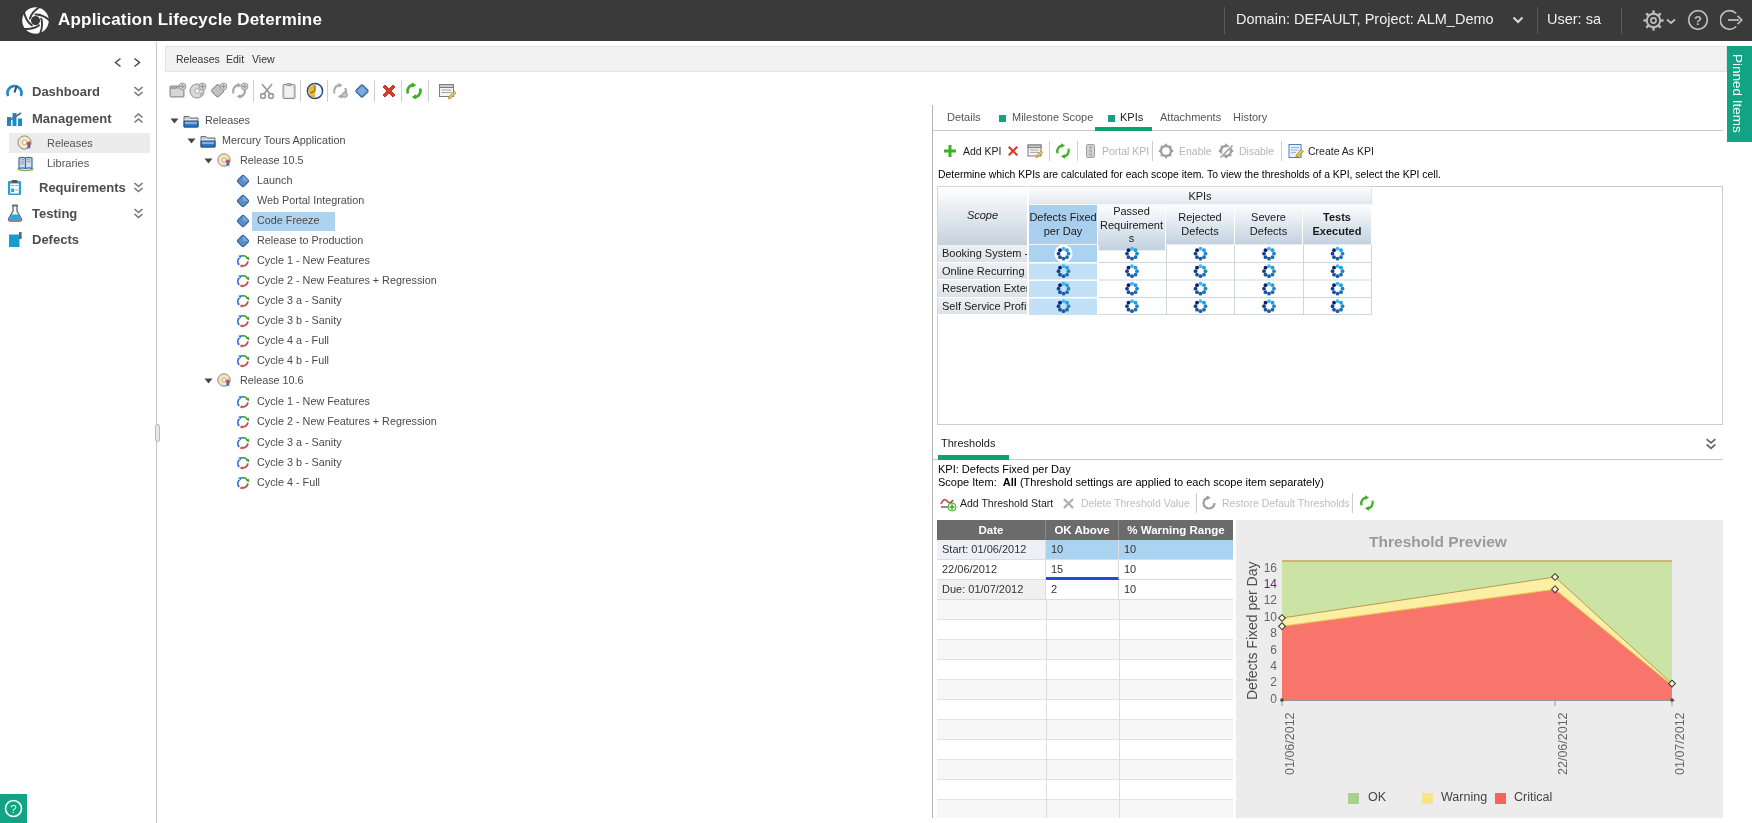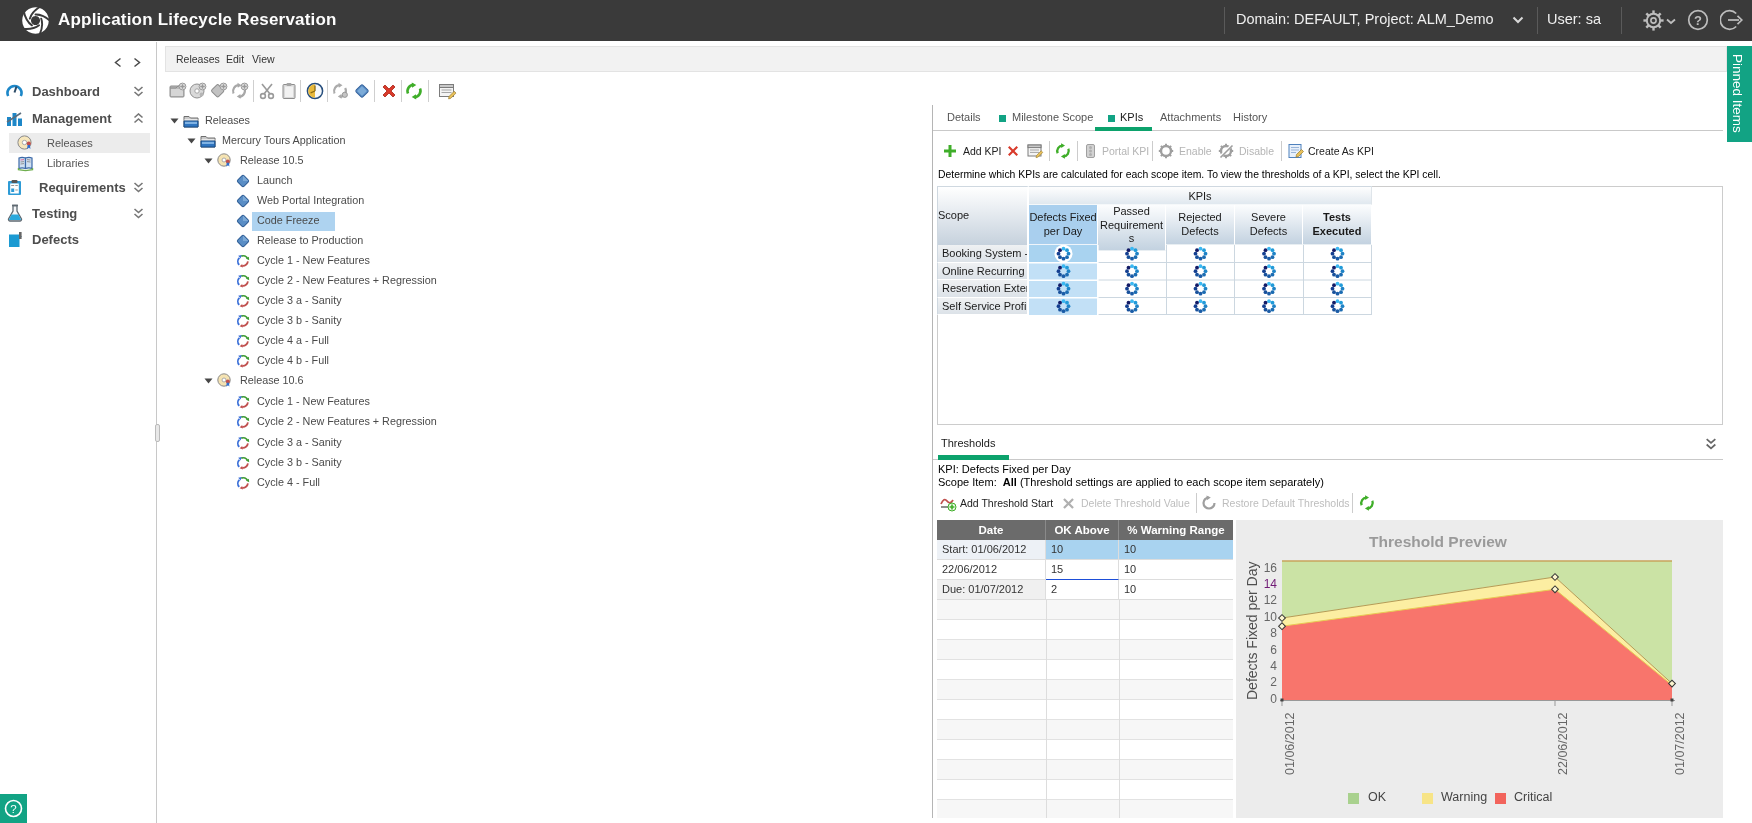--- a/index.html
+++ b/index.html
@@ -13,21 +13,21 @@
   <svg class="abs" style="left:21px;top:6px;" width="29" height="29" viewBox="0 0 29 29">
     <path d="M14.5,1.2 A13.3,13.3 0 1 1 14.49,1.2 Z M14.5,10 A4.5,4.5 0 1 0 14.51,10 Z" fill="#fff" fill-rule="evenodd"></path>
     <g stroke="#3a3a3a" stroke-width="1.9" fill="none" stroke-linecap="round">
       <path d="M14.50,8.50 Q22.01,8.20 30.06,15.59"></path>
       <path d="M20.21,12.65 Q22.81,19.69 18.27,29.64"></path>
       <path d="M18.03,19.35 Q12.13,24.01 1.27,22.77"></path>
       <path d="M10.97,19.35 Q4.72,15.18 2.55,4.47"></path>
       <path d="M8.79,12.65 Q10.83,5.41 20.34,0.04"></path>
     </g>
   </svg>
-  <div class="abs" style="left:58px;top:10px;font-size:17px;font-weight:bold;color:#fdfdfd;letter-spacing:0.2px;">Application Lifecycle Reservation</div>
+  <div class="abs" style="left:58px;top:10px;font-size:17px;font-weight:bold;color:#fdfdfd;letter-spacing:0.2px;">Application Lifecycle Determine</div>
   <div class="abs" style="left:1224px;top:7px;width:1px;height:27px;background:#5a5a5a;"></div>
   <div class="abs" style="left:1236px;top:11px;font-size:14.5px;color:#efefef;">Domain: DEFAULT, Project: ALM_Demo</div>
   <svg class="abs" style="left:1512px;top:16px;" width="12" height="8" viewBox="0 0 12 8">
       <path d="M1.5,1.5 L6,6 L10.5,1.5" fill="none" stroke="#d8d8d8" stroke-width="2"></path>
     </svg>
   <div class="abs" style="left:1537px;top:7px;width:1px;height:27px;background:#5a5a5a;"></div>
   <div class="abs" style="left:1547px;top:11px;font-size:14.5px;color:#efefef;">User: sa</div>
   <div class="abs" style="left:1621px;top:7px;width:1px;height:27px;background:#5a5a5a;"></div>
 
   <svg class="abs" style="left:1642px;top:9px;" width="23" height="23" viewBox="0 0 23 23">
@@ -513,21 +513,21 @@
   <div class="abs" style="left:375px;top:73px;font-size:10.5px;color:#222;">Create As KPI</div>
 
   <div class="abs" style="left:5px;top:97px;font-size:10.4px;color:#000;">Determine which KPIs are calculated for each scope item. To view the thresholds of a KPI, select the KPI cell.</div>
 
   <div class="abs" style="left:4px;top:114px;width:786px;height:239px;border:1px solid #ccc;background:#fff;"></div>
 
   <div class="abs" id="kpigrid" style="left:4px;top:114px;width:438px;height:201px;font-size:11px;color:#1a1a1a;">
 
     <div class="abs" style="left:92px;top:0;width:343px;height:19px;background:linear-gradient(#fefefe,#e0e8ef);border-bottom:1px solid #f5f8fa;border-top:1px solid #cfd8e0;border-right:1px solid #dfe5ea;text-align:center;line-height:19px;">KPIs</div>
 
-    <div class="abs" style="left:0;top:0;width:92px;height:62px;background:linear-gradient(#ffffff,#c3cfdb);border-top:1px solid #cfd8e0;border-left:1px solid #cfd8e0;border-right:2px solid #fff;line-height:56px;">Scope</div>
+    <div class="abs" style="left:0;top:0;width:92px;height:62px;background:linear-gradient(#ffffff,#c3cfdb);border-top:1px solid #cfd8e0;border-left:1px solid #cfd8e0;border-right:2px solid #fff;line-height:56px;text-align:center;font-style:italic;">Scope</div>
 
     <div class="abs" style="left:92px;top:19px;width:69px;height:40px;background:#a9cfee;border-right:1px solid #fff;border-bottom:1px solid #eef4fa;text-align:center;">
         <div style="margin-top:5px;line-height:14px;">Defects Fixed<br>per Day</div>
       </div>
     <div class="abs" style="left:161px;top:19px;width:68px;height:46px;background:linear-gradient(#fcfdfe,#c3d2e0);border-right:1px solid #fff;border-bottom:1px solid #e8eef2;text-align:center;overflow:hidden;">
         <div style="margin-top:0px;line-height:13.5px;">Passed<br>Requirement<br>s</div>
       </div>
     <div class="abs" style="left:229px;top:19px;width:69px;height:40px;background:linear-gradient(#fcfdfe,#c3d2e0);border-right:1px solid #fff;border-bottom:1px solid #e8eef2;text-align:center;">
         <div style="margin-top:5px;line-height:14px;">Rejected<br>Defects</div>
       </div>
@@ -637,21 +637,21 @@
 
   <div class="abs" id="ttable" style="left:4px;top:448px;width:296px;height:298px;overflow:hidden;font-size:11px;color:#333;">
     <div class="abs" style="left:0;top:0;width:109px;height:20px;background:#6b6b6b;color:#fff;font-weight:bold;font-size:11.5px;text-align:center;line-height:20px;border-right:1px solid #8a8a8a;">Date</div>
     <div class="abs" style="left:109px;top:0;width:73px;height:20px;background:#6b6b6b;color:#fff;font-weight:bold;font-size:11.5px;text-align:center;line-height:20px;border-right:1px solid #8a8a8a;">OK Above</div>
     <div class="abs" style="left:182px;top:0;width:114px;height:20px;background:#6b6b6b;color:#fff;font-weight:bold;font-size:11.5px;text-align:center;line-height:20px;">% Warning Range</div>
 
     <div class="abs" style="left:0;top:20px;width:109px;height:20px;background:#edf1f6;border-right:1px solid #ddd;border-bottom:1px solid #ddd;line-height:19px;padding-left:5px;">Start: 01/06/2012</div>
     <div class="abs" style="left:109px;top:20px;width:73px;height:20px;background:#a9d3f0;border-right:1px solid #ddd;border-bottom:1px solid #ddd;line-height:19px;padding-left:5px;">10</div>
     <div class="abs" style="left:182px;top:20px;width:114px;height:20px;background:#a9d3f0;border-bottom:1px solid #ddd;line-height:19px;padding-left:5px;">10</div>
     <div class="abs" style="left:0;top:40px;width:109px;height:20px;background:#fff;border-right:1px solid #ddd;border-bottom:1px solid #ddd;line-height:19px;padding-left:5px;">22/06/2012</div>
-    <div class="abs" style="left:109px;top:40px;width:73px;height:20px;background:#fff;border-right:1px solid #ddd;border-bottom:1px solid #1d4ed8;line-height:19px;padding-left:5px;">15</div>
+    <div class="abs" style="left:109px;top:40px;width:73px;height:20px;background:#fff;border-right:1px solid #ddd;border-bottom:3px solid #1d4ed8;line-height:19px;padding-left:5px;">15</div>
     <div class="abs" style="left:182px;top:40px;width:114px;height:20px;background:#fff;border-bottom:1px solid #ddd;line-height:19px;padding-left:5px;">10</div>
     <div class="abs" style="left:0;top:60px;width:109px;height:20px;background:#f0f0f0;border-right:1px solid #ddd;border-bottom:1px solid #ddd;line-height:19px;padding-left:5px;">Due: 01/07/2012</div>
     <div class="abs" style="left:109px;top:60px;width:73px;height:20px;background:#fff;border-right:1px solid #ddd;border-bottom:1px solid #ddd;line-height:19px;padding-left:5px;">2</div>
     <div class="abs" style="left:182px;top:60px;width:114px;height:20px;background:#fff;border-bottom:1px solid #ddd;line-height:19px;padding-left:5px;">10</div>
 
     <div class="abs" style="left:0;top:80px;width:296px;height:20px;background:#f7f7f7;border-bottom:1px solid #e2e2e2;"></div>
     <div class="abs" style="left:0;top:100px;width:296px;height:20px;background:#fff;border-bottom:1px solid #e2e2e2;"></div>
     <div class="abs" style="left:0;top:120px;width:296px;height:20px;background:#f7f7f7;border-bottom:1px solid #e2e2e2;"></div>
     <div class="abs" style="left:0;top:140px;width:296px;height:20px;background:#fff;border-bottom:1px solid #e2e2e2;"></div>
     <div class="abs" style="left:0;top:160px;width:296px;height:20px;background:#f7f7f7;border-bottom:1px solid #e2e2e2;"></div>

